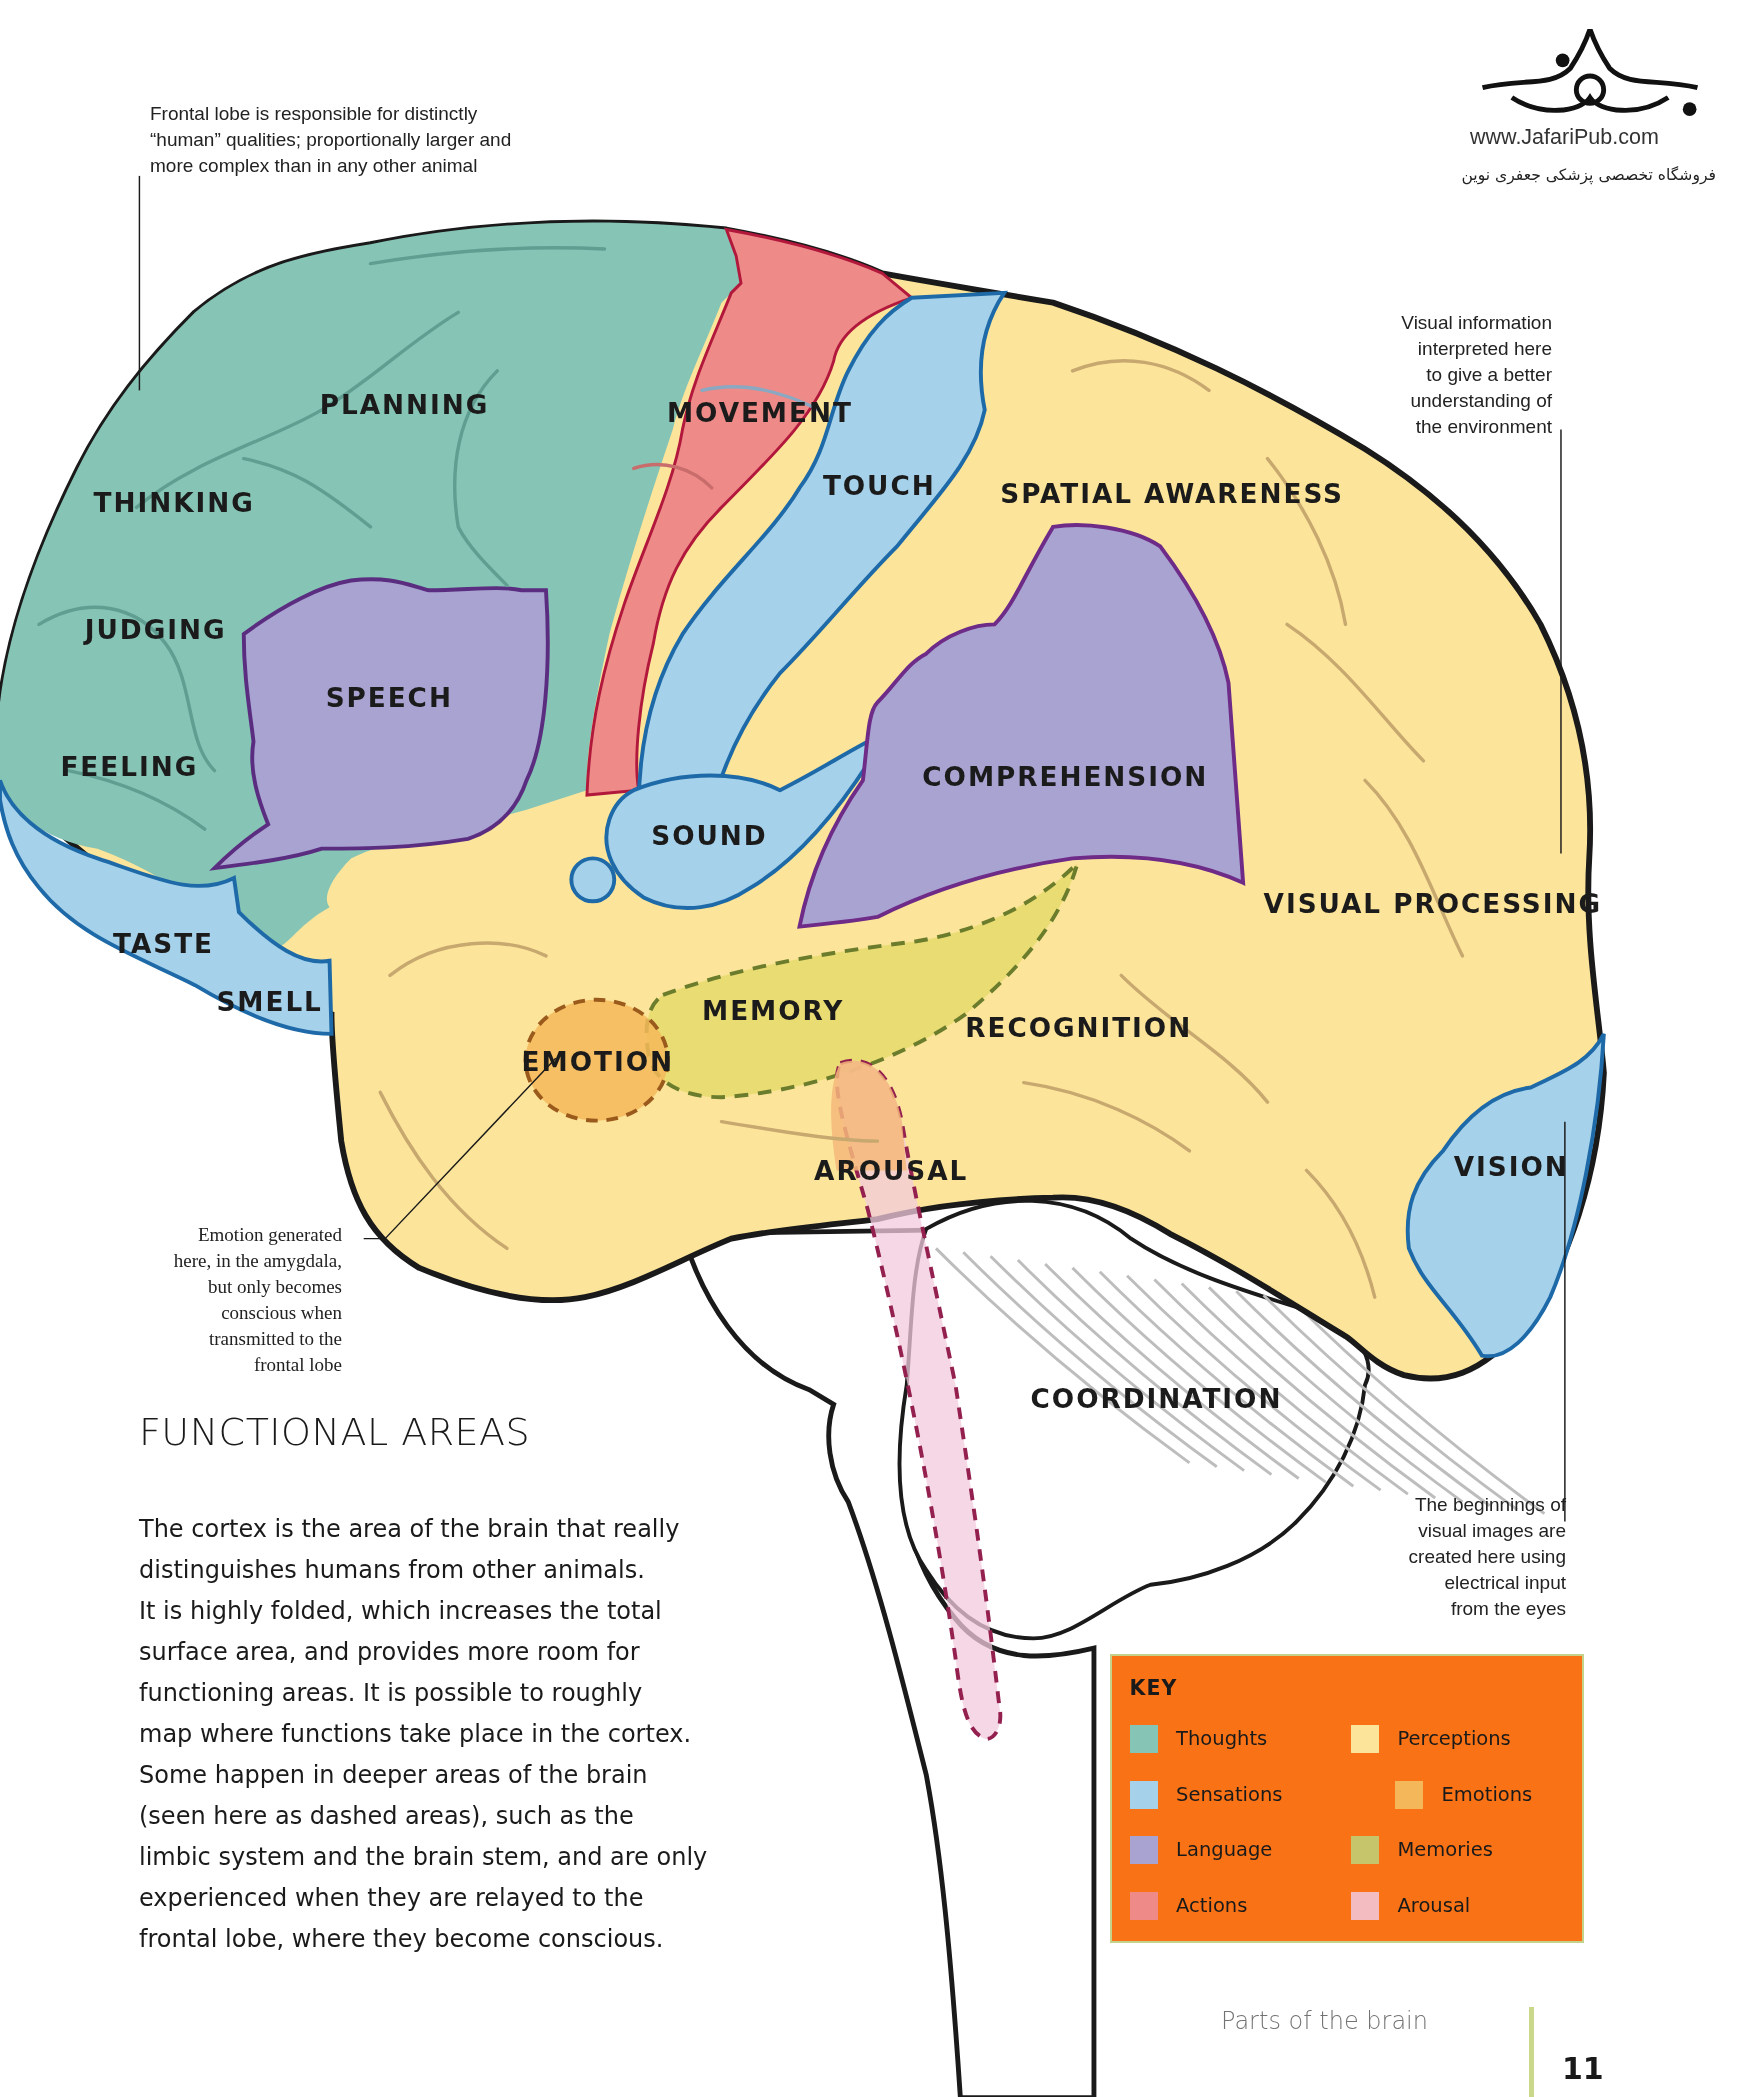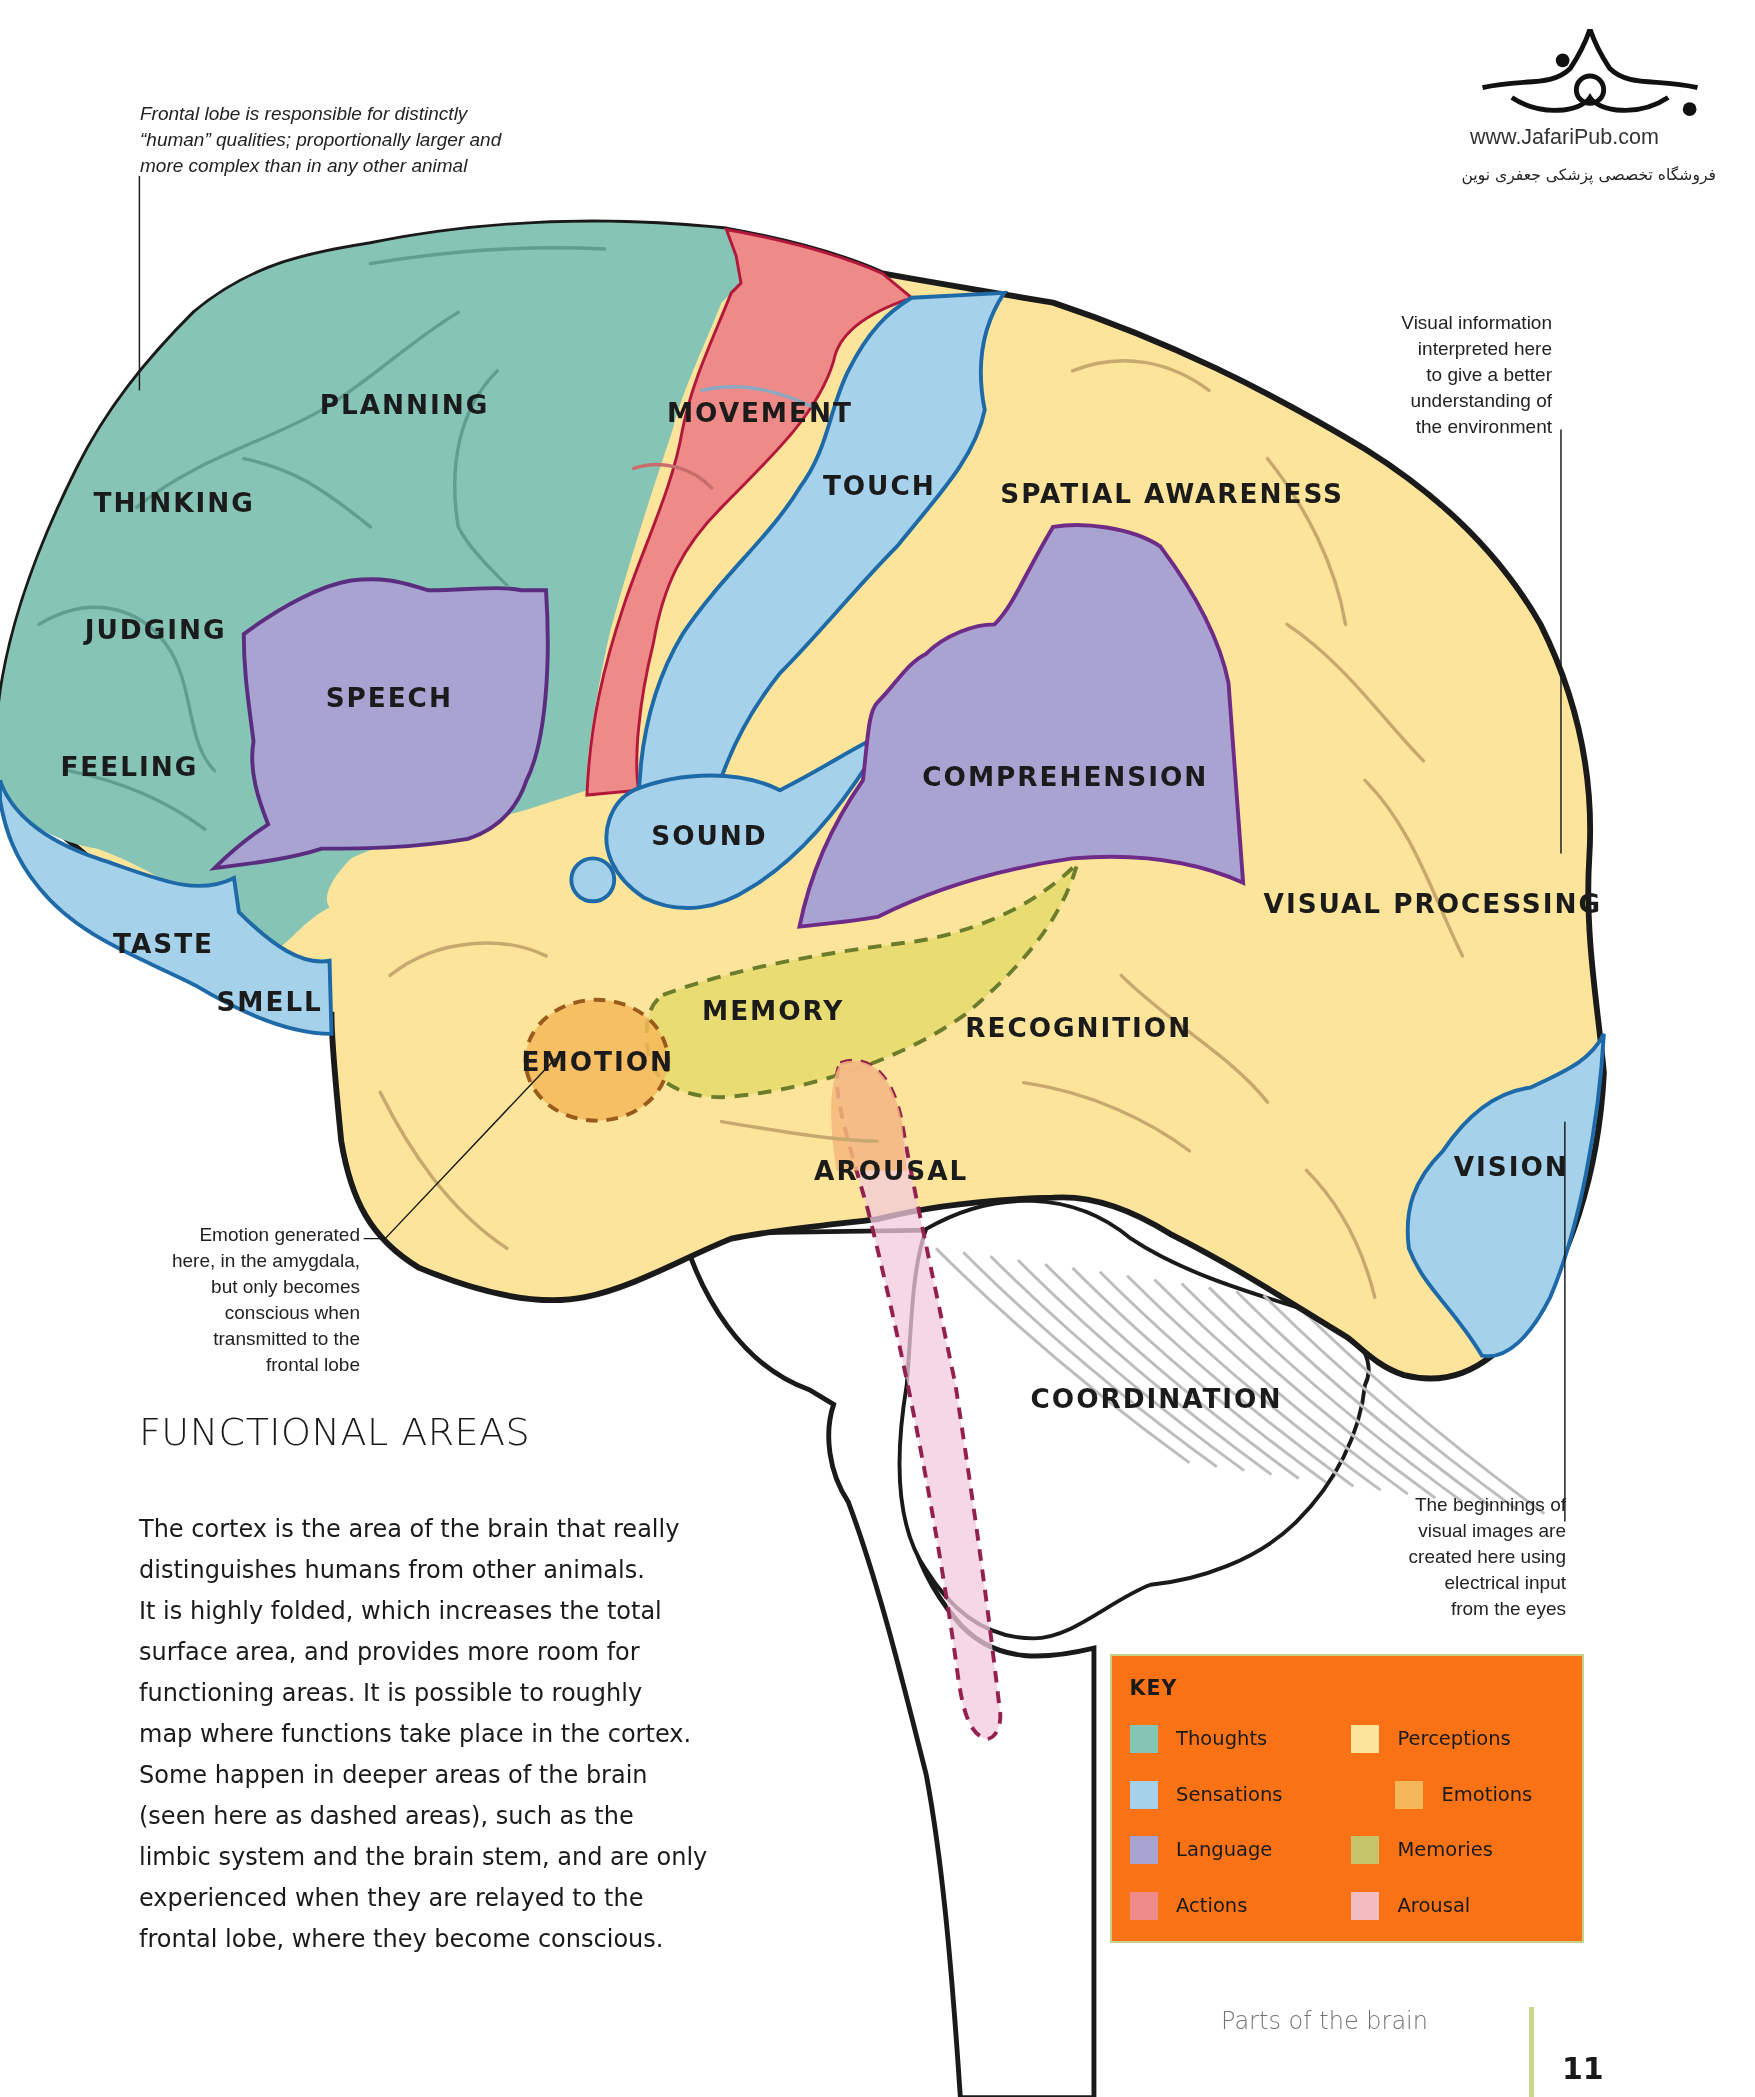--- a/index.html
+++ b/index.html
@@ -139,35 +139,35 @@
     <path d="M20,60 C60,50 90,60 110,40 C120,25 125,15 130,0 C135,15 140,25 150,40 C170,60 200,50 240,60" fill="none" stroke="#111" stroke-width="5"></path>
     <path d="M50,70 C80,90 120,85 130,70 C140,85 180,90 210,70" fill="none" stroke="#111" stroke-width="5"></path>
     <circle cx="102" cy="32" r="7" fill="#111"></circle>
     <circle cx="232" cy="82" r="7" fill="#111"></circle>
     <circle cx="130" cy="62" r="14" fill="none" stroke="#111" stroke-width="5"></circle>
   </svg>
   <span class="url">www.JafariPub.com</span>
   <span class="fa">فروشگاه تخصصی پزشکی جعفری نوین</span>
 </div>
 
-<div class="annot" style="left:140px; top:101px;font-style:italic;">
+<div class="annot" style="left:150px; top:101px;">
   <span class="line">Frontal lobe is responsible for distinctly</span>
   <span class="line">“human” qualities; proportionally larger and</span>
   <span class="line">more complex than in any other animal</span>
 </div>
 
 <div class="annot right" style="left:1365px; top:310px; width:187px;">
   <span class="line">Visual information</span>
   <span class="line">interpreted here</span>
   <span class="line">to give a better</span>
   <span class="line">understanding of</span>
   <span class="line">the environment</span>
 </div>
 
-<div class="annot right" style="left:145px; top:1222px; width:215px;">
+<div class="annot right" style="left:127px; top:1222px; width:215px;font-family:Liberation Serif, serif;">
   <span class="line">Emotion generated</span>
   <span class="line">here, in the amygdala,</span>
   <span class="line">but only becomes</span>
   <span class="line">conscious when</span>
   <span class="line">transmitted to the</span>
   <span class="line">frontal lobe</span>
 </div>
 
 <div class="annot right" style="left:1365px; top:1492px; width:201px;">
   <span class="line">The beginnings of</span>

